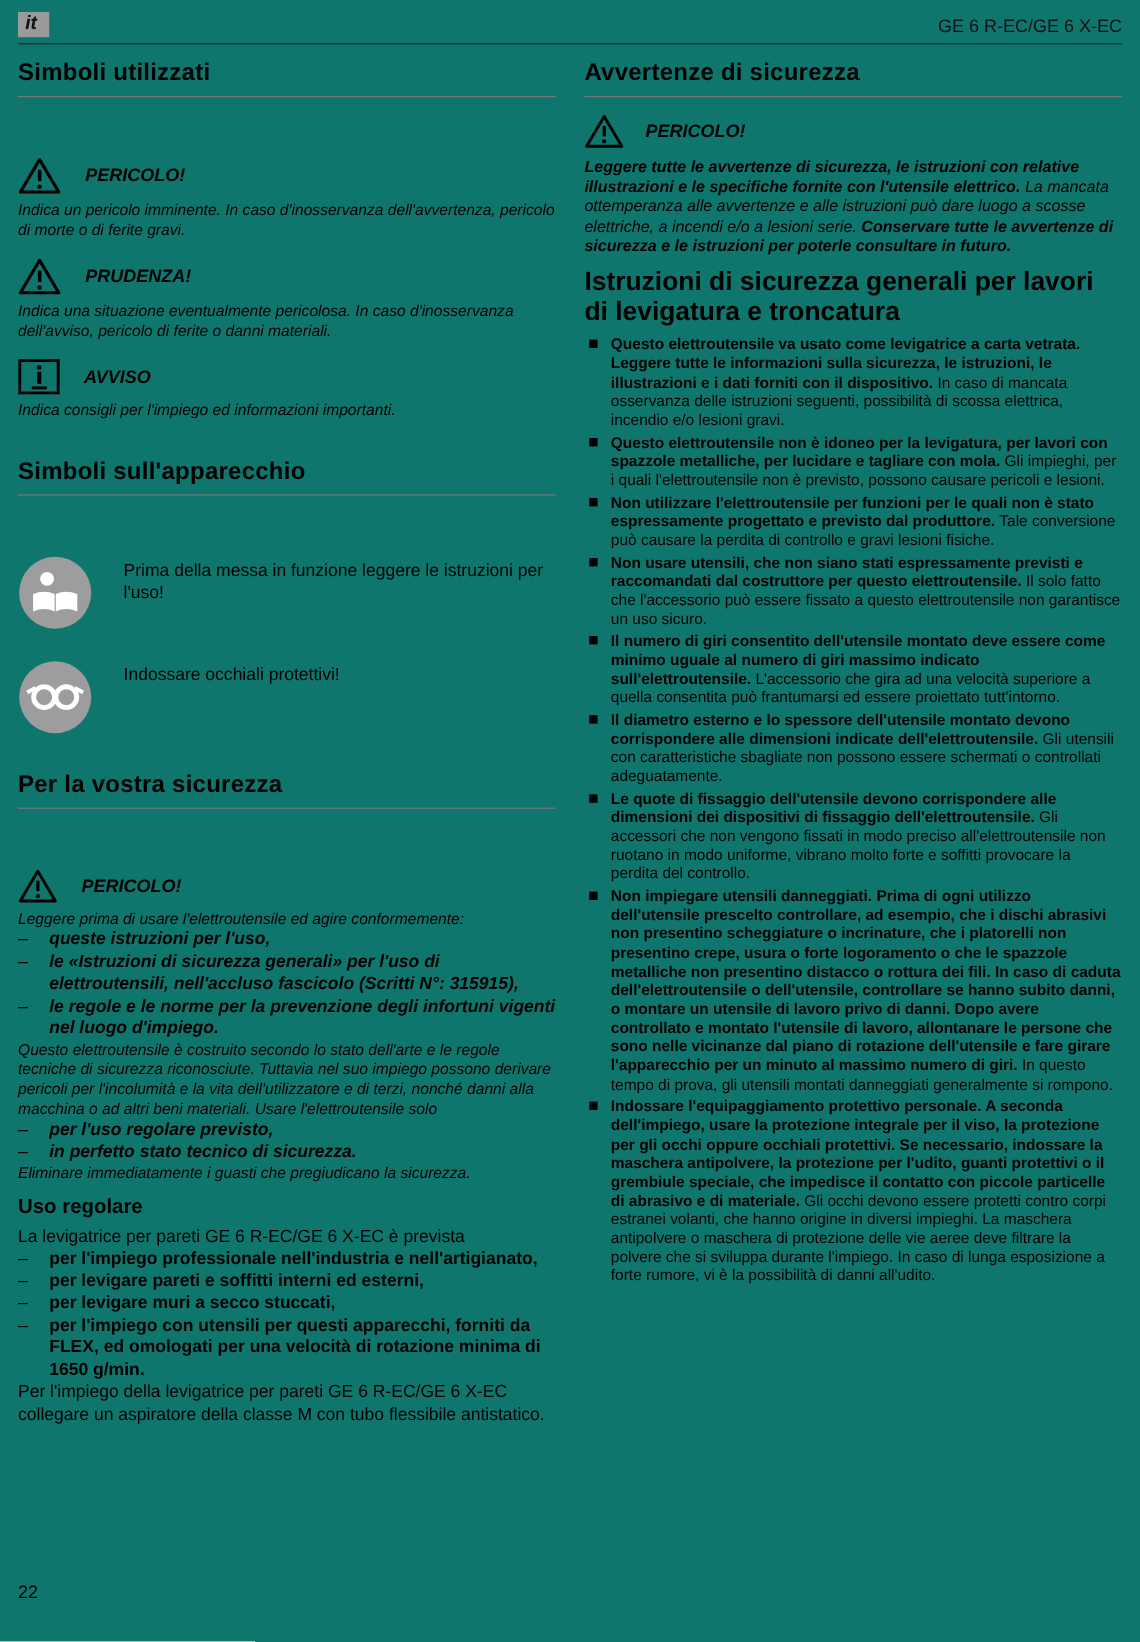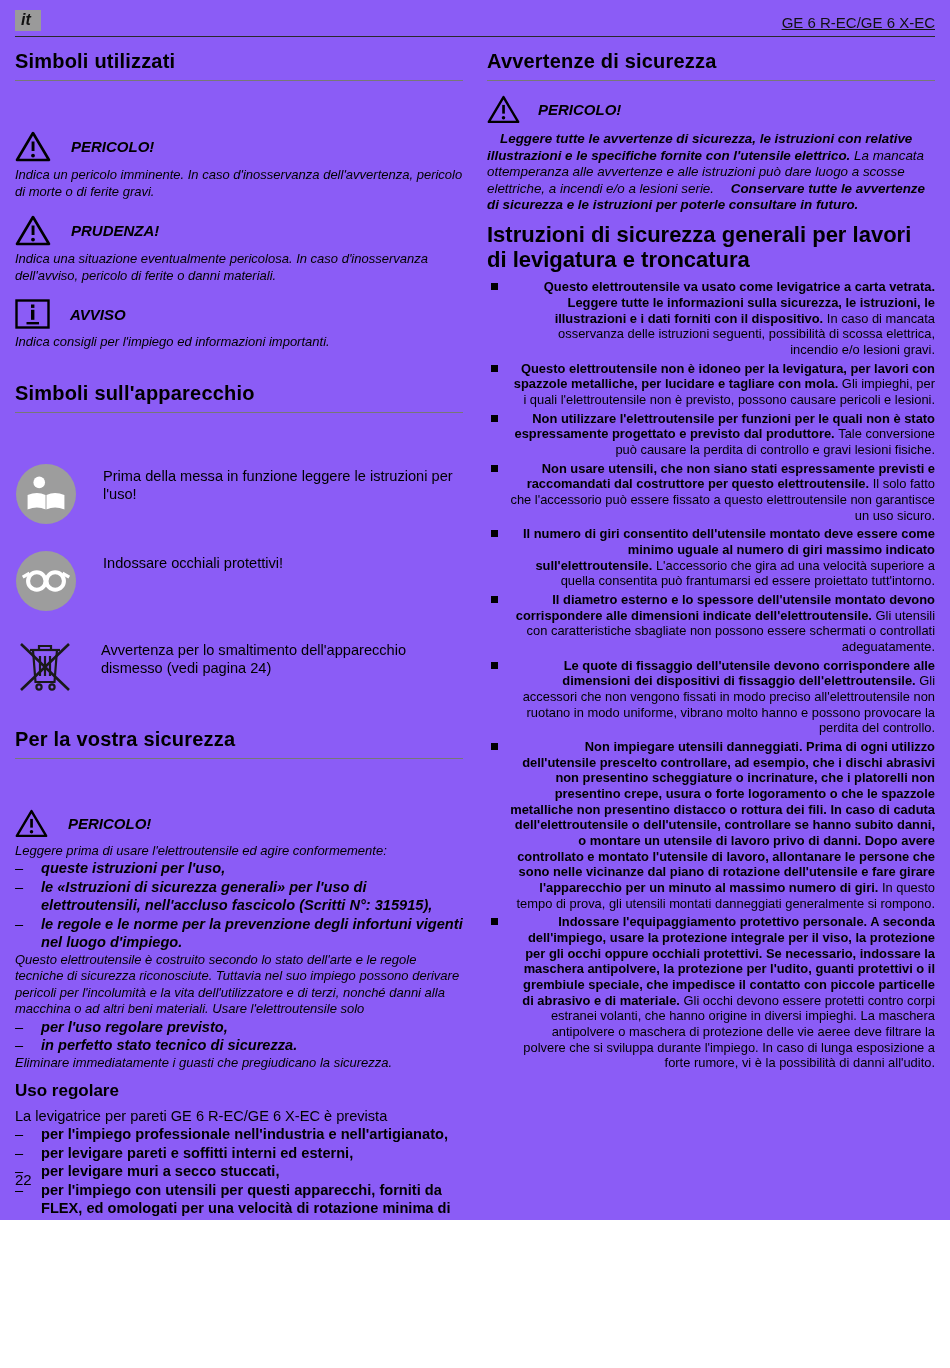--- a/index.html
+++ b/index.html
@@ -1,31 +1,31 @@
 <!DOCTYPE html>
 <html><head>
 <meta charset="utf-8">
 <style>
   * { margin:0; padding:0; box-sizing:border-box; }
   html,body { background:#ffffff; }
   .page {
-    width:950px; height:1220px; position:relative; background:#8b5cf6;
+    width:950px; height:1368px; position:relative; background:#0f766e;
     font-family:"Liberation Sans", sans-serif; color:#000;
     padding:10px 15px 0 15px; overflow:hidden;
   }
   
   .page-header {
     display:flex; justify-content:space-between; align-items:flex-end;
     border-bottom:1.5px solid #2a2a2a; padding-bottom:5px;
   }
   .lang-badge {
     background:#9a9a9a; color:#111; font-weight:bold; font-style:italic;
     font-size:16px; padding:1px 10px 2px 6px; display:inline-block;
   }
-  .product-name { font-size:15px; color:#111;text-decoration:underline; }
+  .product-name { font-size:15px; color:#111; }
 
   .columns { display:flex; gap:24px; margin-top:13px; }
   .col-left  { width:448px; flex:none; }
   .col-right { flex:1; min-width:0; }
 
   h1.rule-heading {
     font-size:20px; font-weight:bold; letter-spacing:.2px;
     border-bottom:1px solid #777; padding-bottom:7px; margin-bottom:26px;
   }
   h1.rule-heading.tight { margin-bottom:14px; }
@@ -50,25 +50,25 @@
   .dash-text { flex:1;font-weight:bold; }
   .italic .dash-row, .dash-row.italic { font-style:italic; }
 
   .body-para { font-size:14.6px; line-height:1.27; }
 
   
   .danger-head { display:flex; align-items:center; gap:18px; margin-bottom:7px; }
   .danger-para {
     font-size:13.4px; line-height:1.24; font-style:italic; margin-bottom:8px;
   }
-  .danger-para b { font-weight:bold;margin-left:13px; }
+  .danger-para b { font-weight:bold; }
   .right-sub {
     font-size:22px; font-weight:bold; line-height:1.14; margin:4px 0 7px 0;
   }
-  ul.sq-list { list-style:none;text-align:right; }
+  ul.sq-list { list-style:none; }
   ul.sq-list li {
     display:flex; gap:11px; font-size:12.9px; line-height:1.215; margin-bottom:3px;
   }
   .sq-marker {
     width:7px; height:7px; background:#000; flex:none; margin-top:4px; margin-left:4px;
   }
   .li-text { flex:1; }
   .li-text b { font-weight:bold; }
 
   .page-footer { position:absolute; left:15px; bottom:32px; font-size:15px; }
@@ -156,36 +156,20 @@
               <path d="M8 28 L15 24" stroke="#fff" stroke-width="3.4" fill="none"></path>
               <path d="M56 28 L49 24" stroke="#fff" stroke-width="3.4" fill="none"></path>
               <circle cx="22.5" cy="32" r="9" fill="none" stroke="#fff" stroke-width="4.2"></circle>
               <circle cx="41.5" cy="32" r="9" fill="none" stroke="#fff" stroke-width="4.2"></circle>
               <path d="M30 30 Q32 28 34 30" stroke="#fff" stroke-width="3" fill="none"></path>
             </svg>
         </span>
         <p class="sym-text">Indossare occhiali protettivi!</p>
       </div>
 
-      <div class="sym-item">
-        <span class="icon">
-          <svg width="60" height="60" viewBox="0 0 60 60">
-              <g fill="none" stroke="#1a1a1a" stroke-width="2.2">
-                <path d="M24 13 v-4 h12 v4"></path>
-                <path d="M15 13 h30"></path>
-                <path d="M18 13 l2.5 32 h19 l2.5 -32"></path>
-                <path d="M25 19 v20 M30 19 v20 M35 19 v20"></path>
-                <circle cx="24" cy="50" r="2.6"></circle>
-                <circle cx="37" cy="50" r="2.6"></circle>
-                <path d="M6 7 L54 53 M54 7 L6 53" stroke-width="2.6"></path>
-              </g>
-            </svg>
-        </span>
-        <p class="sym-text">Avvertenza per lo smaltimento dell'apparecchio dismesso (vedi pagina 24)</p>
-      </div>
 
       <div style="height:6px;"></div>
       <h1 class="rule-heading">Per la vostra sicurezza</h1>
       <div class="gap-lg"></div>
 
       <div class="warn-head">
         <span class="icon">
           <svg width="33" height="29" viewBox="0 0 36 31">
               <path d="M18 2 L34 29 L2 29 Z" fill="none" stroke="#000" stroke-width="2.6" stroke-linejoin="round"></path>
               <rect x="16.6" y="10.5" width="2.9" height="9.5" fill="#000"></rect>
@@ -286,21 +270,21 @@
         <li>
           <span class="sq-marker"></span>
           <div class="li-text"><b>Il numero di giri consentito dell'utensile montato deve essere come minimo uguale al numero di giri massimo indicato sull'elettroutensile. </b><span>L'accessorio che gira ad una velocità superiore a quella consentita può frantumarsi ed essere proiettato tutt'intorno.</span></div>
         </li>
         <li>
           <span class="sq-marker"></span>
           <div class="li-text"><b>Il diametro esterno e lo spessore dell'utensile montato devono corrispondere alle dimensioni indicate dell'elettroutensile. </b><span>Gli utensili con caratteristiche sbagliate non possono essere schermati o controllati adeguatamente.</span></div>
         </li>
         <li>
           <span class="sq-marker"></span>
-          <div class="li-text"><b>Le quote di fissaggio dell'utensile devono corrispondere alle dimensioni dei dispositivi di fissaggio dell'elettroutensile. </b><span>Gli accessori che non vengono fissati in modo preciso all'elettroutensile non ruotano in modo uniforme, vibrano molto hanno e possono provocare la perdita del controllo.</span></div>
+          <div class="li-text"><b>Le quote di fissaggio dell'utensile devono corrispondere alle dimensioni dei dispositivi di fissaggio dell'elettroutensile. </b><span>Gli accessori che non vengono fissati in modo preciso all'elettroutensile non ruotano in modo uniforme, vibrano molto forte e soffitti provocare la perdita del controllo.</span></div>
         </li>
         <li>
           <span class="sq-marker"></span>
           <div class="li-text"><b>Non impiegare utensili danneggiati. Prima di ogni utilizzo dell'utensile prescelto controllare, ad esempio, che i dischi abrasivi non presentino scheggiature o incrinature, che i platorelli non presentino crepe, usura o forte logoramento o che le spazzole metalliche non presentino distacco o rottura dei fili. In caso di caduta dell'elettroutensile o dell'utensile, controllare se hanno subito danni, o montare un utensile di lavoro privo di danni. Dopo avere controllato e montato l'utensile di lavoro, allontanare le persone che sono nelle vicinanze dal piano di rotazione dell'utensile e fare girare l'apparecchio per un minuto al massimo numero di giri. </b><span>In questo tempo di prova, gli utensili montati danneggiati generalmente si rompono.</span></div>
         </li>
         <li>
           <span class="sq-marker"></span>
           <div class="li-text"><b>Indossare l'equipaggiamento protettivo personale. A seconda dell'impiego, usare la protezione integrale per il viso, la protezione per gli occhi oppure occhiali protettivi. Se necessario, indossare la maschera antipolvere, la protezione per l'udito, guanti protettivi o il grembiule speciale, che impedisce il contatto con piccole particelle di abrasivo e di materiale. </b><span>Gli occhi devono essere protetti contro corpi estranei volanti, che hanno origine in diversi impieghi. La maschera antipolvere o maschera di protezione delle vie aeree deve filtrare la polvere che si sviluppa durante l'impiego. In caso di lunga esposizione a forte rumore, vi è la possibilità di danni all'udito.</span></div>
         </li>
       </ul>

